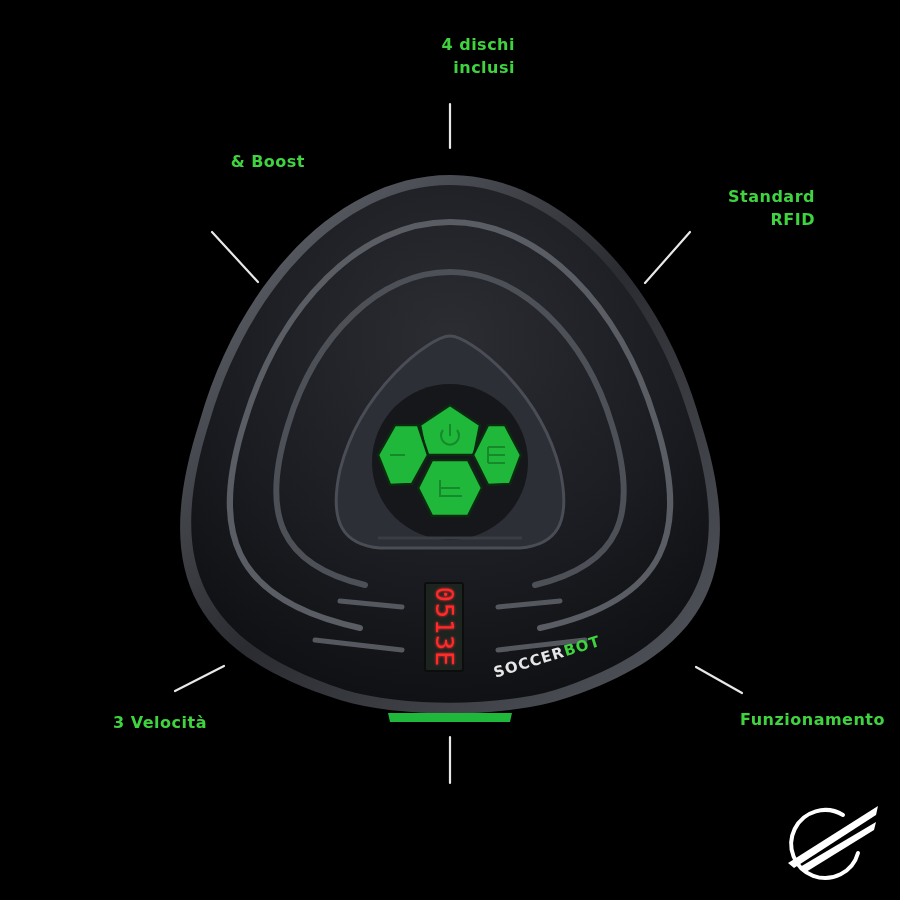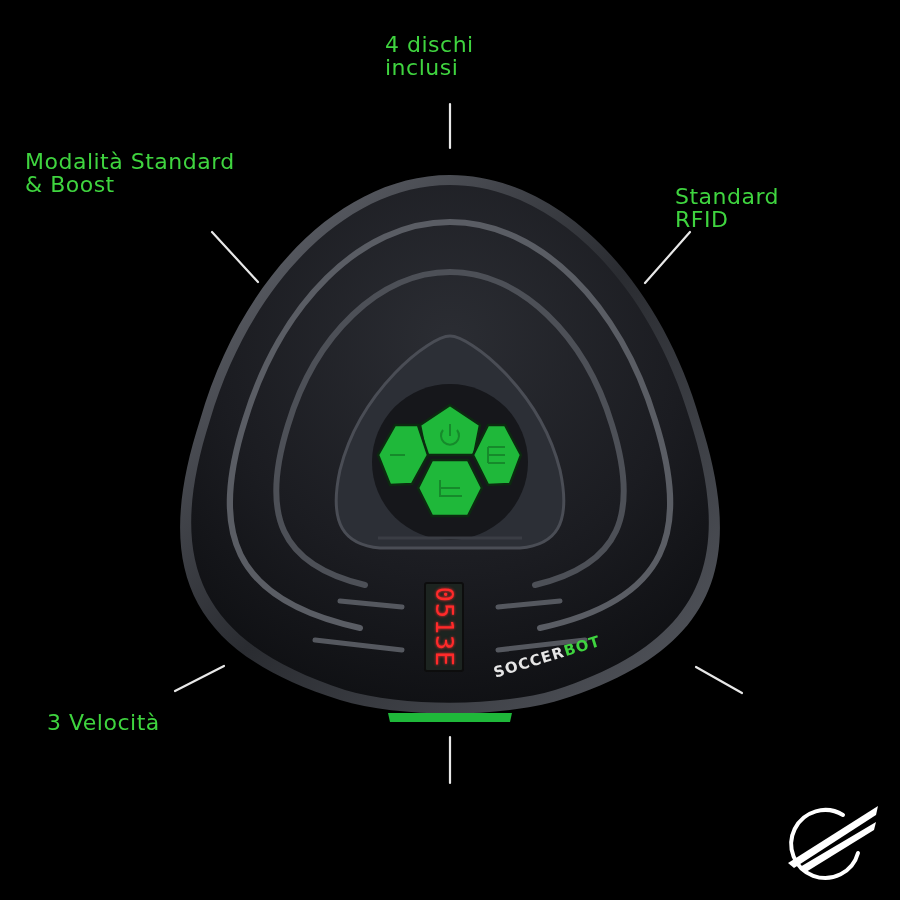--- a/index.html
+++ b/index.html
@@ -1,19 +1,19 @@
 <!DOCTYPE html>
 <html><head>
   <meta charset="utf-8">
   <style>
     html, body { margin: 0; padding: 0; background: #000; }
     body { width: 900px; height: 900px; position: relative; overflow: hidden;
            font-family: "DejaVu Sans", sans-serif; }
-    .label { position: absolute; color: #3fd43f; font-weight: normal;
-             font-size: 22px; line-height: 23px; text-align: left;
+    .label { position: absolute; color: #3fd43f; font-weight: bold;
+             font-size: 16px; line-height: 23px; text-align: right;
              letter-spacing: 0.5px; white-space: nowrap; }
     .label span { display: block; }
     svg.stage { position: absolute; left: 0; top: 0; }
     .lcd { position: absolute; left: 424px; top: 582px; width: 36px; height: 86px;
            background: #1c2420; border: 2px solid #0d0d0d; border-radius: 3px; }
     .lcd-text { position: absolute; left: 50%; top: 50%; transform: translate(-50%,-50%) rotate(90deg);
                 color: #ff2a2a; font-family: "DejaVu Sans Mono", monospace; font-size: 25px;
                 letter-spacing: 1px; text-shadow: 0 0 3px #ff2a2a; }
     .brand { position: absolute; left: 494px; top: 664px; transform: rotate(-17deg);
              transform-origin: left center; font-family: "DejaVu Sans", sans-serif;
@@ -94,26 +94,26 @@
 
 <div class="brand">
   <span class="soccer">SOCCER</span><span class="bot">BOT</span>
 </div>
 
 <div class="label" style="left:385px; top:33px; width:130px;">
   <span>4 dischi</span>
   <span>inclusi</span>
 </div>
 <div class="label" style="left:25px; top:150px; width:280px;">
-  <span>Modalità Standard</span>
   <span>&amp; Boost</span>
 </div>
 <div class="label" style="left:675px; top:185px; width:140px;">
   <span>Standard</span>
   <span>RFID</span>
 </div>
 <div class="label" style="left:47px; top:711px; width:160px;">
   <span>3 Velocità</span>
 </div>
 <div class="label" style="left:355px; top:804px; width:190px;">
 </div>
 <div class="label" style="left:650px; top:708px; width:235px;">
+  <span>Funzionamento</span>
 </div>
 
 </body></html>

